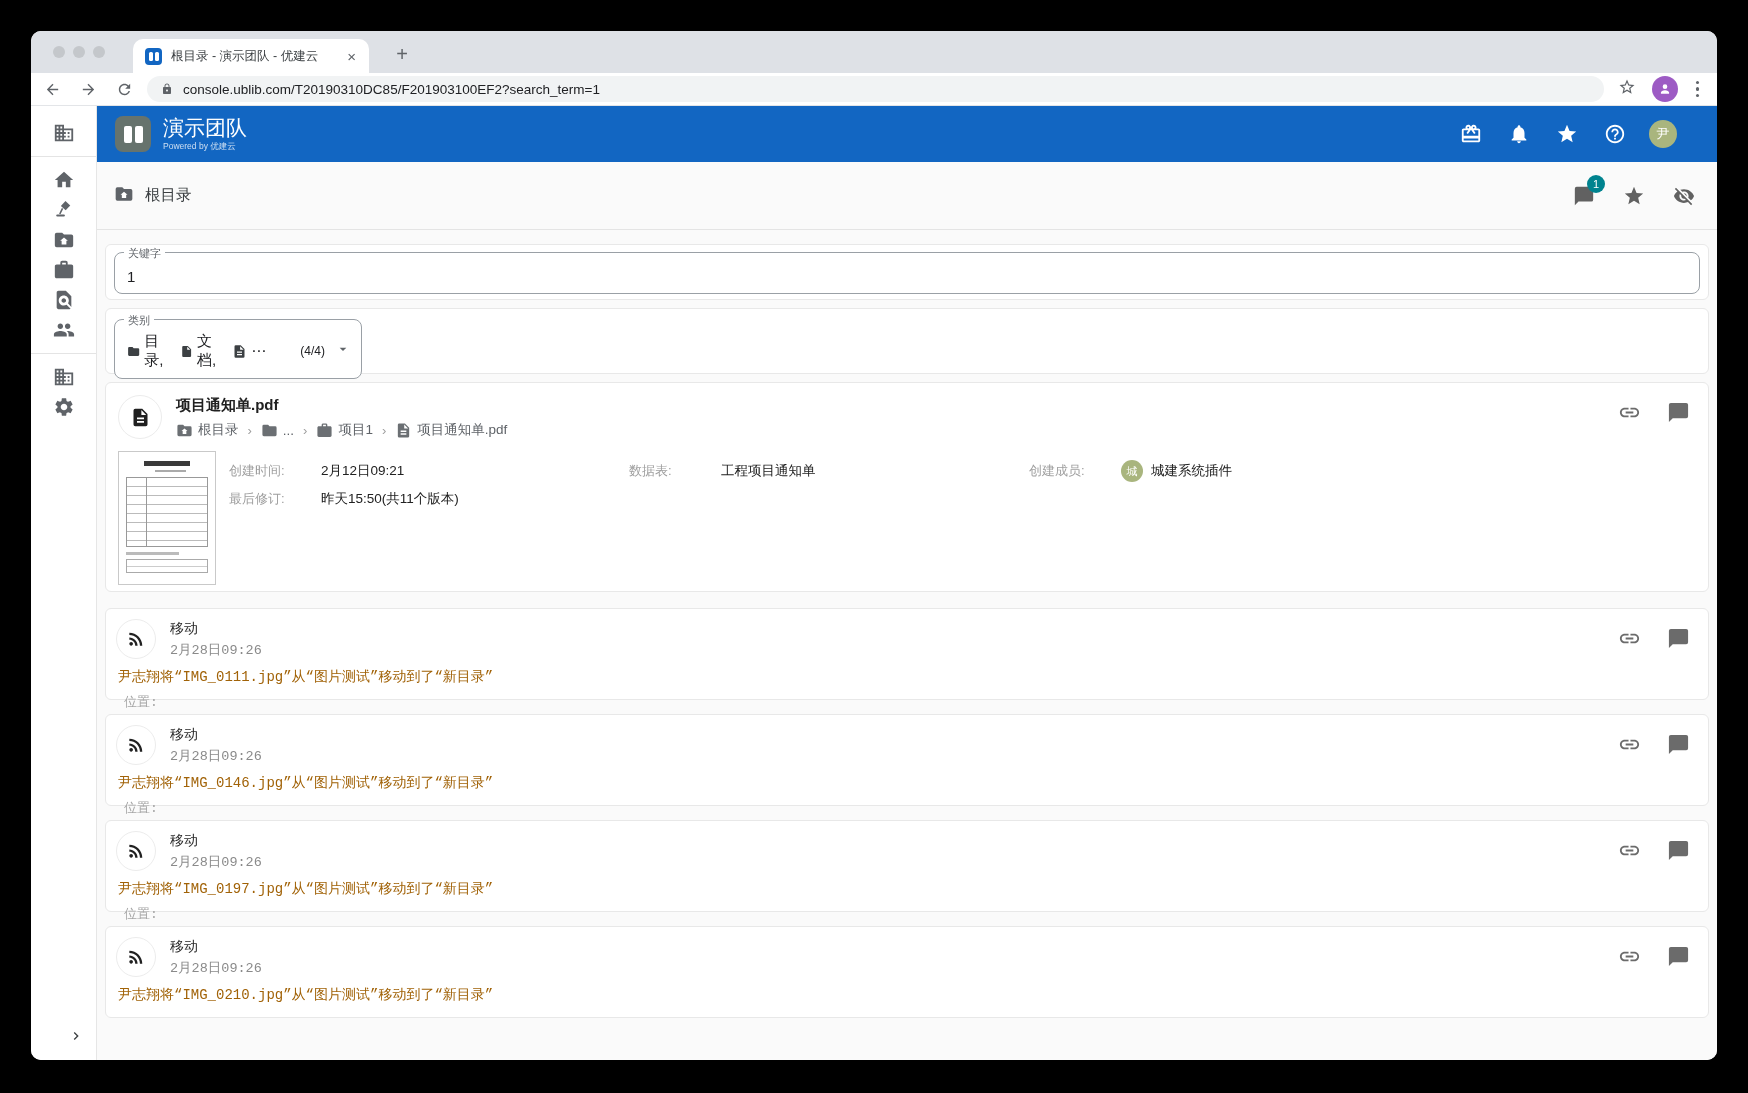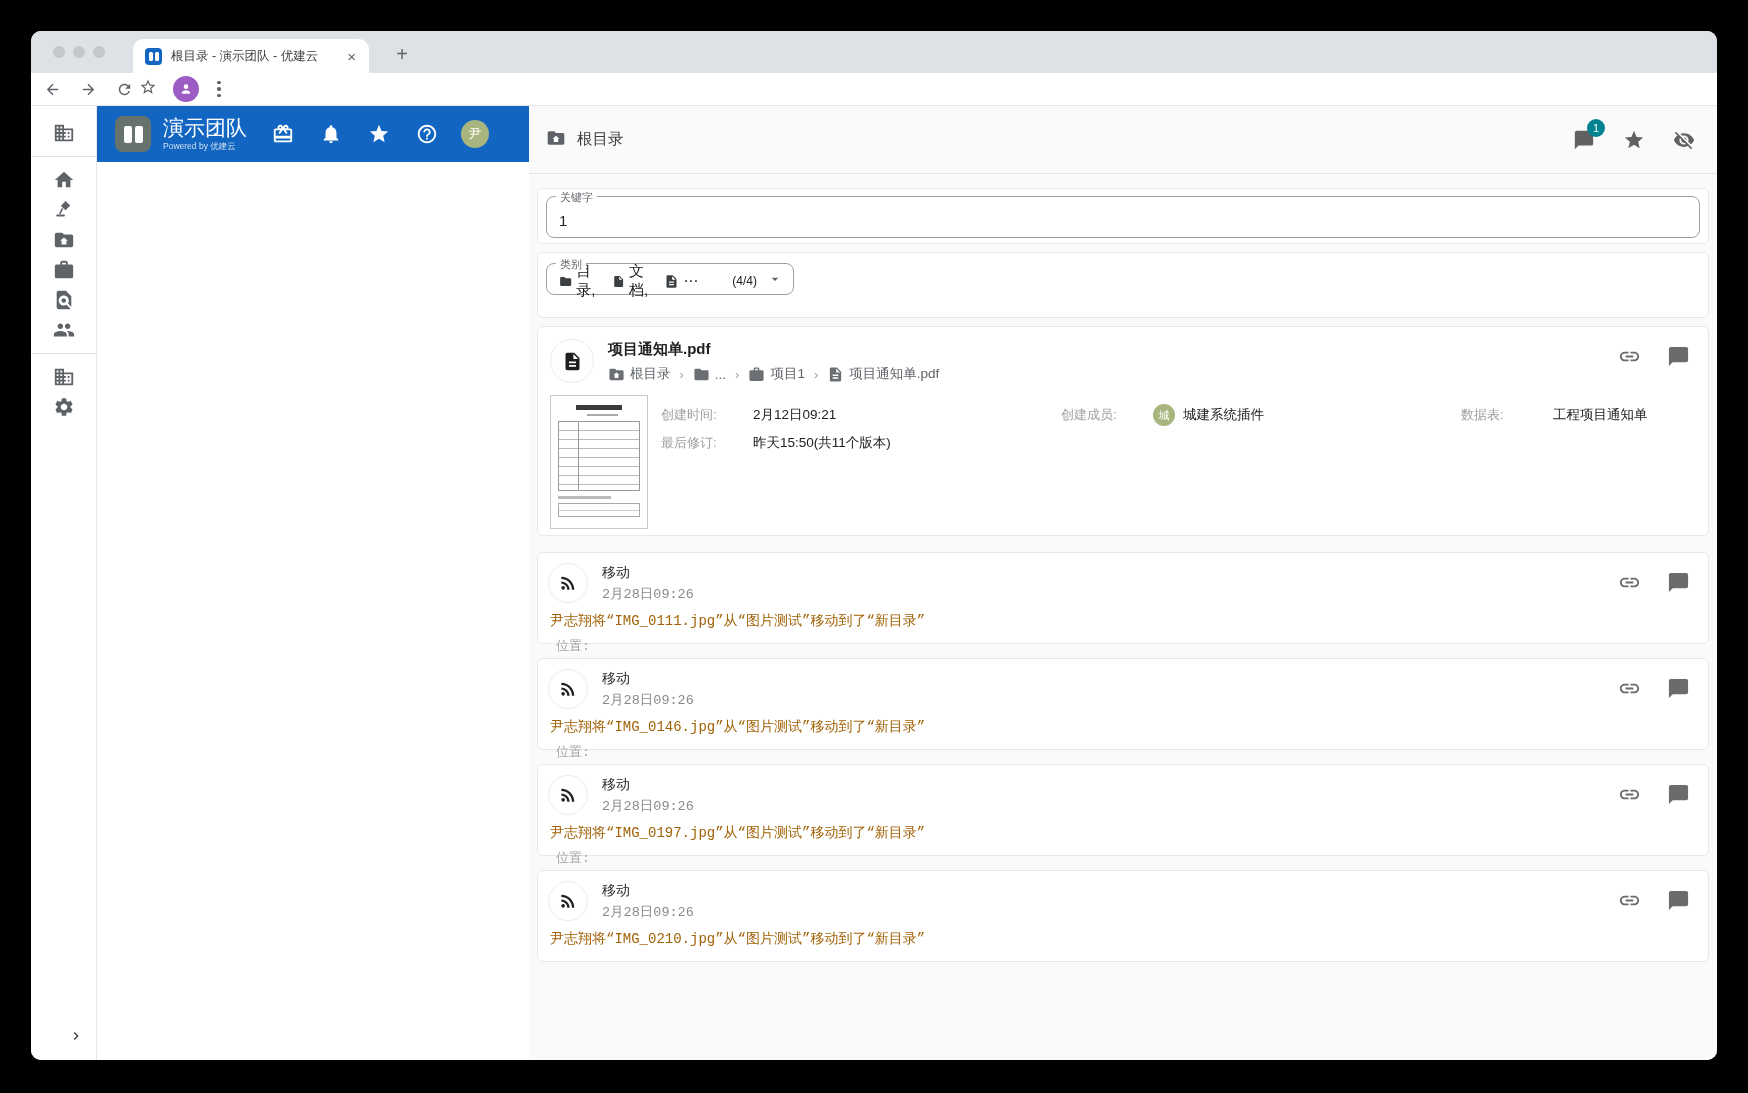--- a/index.html
+++ b/index.html
@@ -32,21 +32,21 @@
 
   
   .workspace { display:flex; height:954px; }
   .sidebar { width:66px; background:#fff; border-right:1px solid #E6E6E6; display:flex; flex-direction:column; align-items:center; padding-top:12px; position:relative; flex:none; }
   .sbtn { width:40px; height:30px; display:flex; align-items:center; justify-content:center; color:#5F6368; }
   .sbtn svg { width:22px; height:22px; }
   .sdiv { width:100%; height:1px; background:#E4E4E4; margin:8px 0; }
   .expander { position:absolute; bottom:12px; right:12px; color:#3C4043; }
   .expander svg { width:16px; height:16px; }
 
-  .maincol { flex:1; display:flex; flex-direction:row; min-width:0; }
+  .maincol { flex:1; display:flex; flex-direction:column; min-width:0; }
 
   
   .appbar { height:56px; background:var(--accent); display:flex; align-items:center; padding:0 40px 0 18px; color:#fff; flex:none; }
   .applogo { width:36px; height:36px; border-radius:8px; background:var(--logo); display:flex; align-items:center; justify-content:center; gap:3px; flex:none; }
   .applogo i { width:8px; height:17px; border-radius:2px; }
   .app-titles { margin-left:12px; }
   .team-name { font-size:21px; font-weight:500; line-height:24px; }
   .powered { font-size:8.5px; color:rgba(255,255,255,.78); margin-top:1px; }
   .appbar .spacer { flex:1; }
   .abtn { width:24px; height:24px; margin-left:24px; display:flex; align-items:center; justify-content:center; color:#fff; }
@@ -65,21 +65,21 @@
 
   .card { background:#fff; border:1px solid #E8E8E8; border-radius:6px; margin:0 8px; flex:none; }
   .card.mt14 { margin-top:14px; } .card.mt8 { margin-top:8px; } .card.mt16 { margin-top:16px; }
 
   .field { position:relative; border:1px solid #9AA0A6; border-radius:8px; background:#fff; }
   .field .legend { position:absolute; top:-7px; left:9px; background:#fff; padding:0 4px; font-size:11px; color:#5F6368; }
   .kw-card { height:56px; padding:7px 8px; }
   .kw-field { height:42px; }
   .kw-input { width:100%; height:100%; border:none; outline:none; font-size:15px; color:#202124; padding:6px 12px 0; background:transparent; font-family:inherit; }
   .cat-card { height:66px; padding:10px 8px; }
-  .cat-field { width:248px; height:32px; display:flex; align-items:center; padding:4px 10px 0 12px; }
+  .cat-field { width:248px; height:60px; display:flex; align-items:center; padding:4px 10px 0 12px; }
   .cat-item { display:flex; align-items:center; font-size:15px; color:#202124; margin-right:5px; }
   .cat-item svg { width:15px; height:15px; color:#3C4043; margin-right:4px; }
   .cat-count { font-size:12px; color:#202124; margin-left:29px; }
   .cat-caret { color:#5F6368; margin-left:10px; } .cat-caret svg { width:16px; height:16px; }
 
   
   .file-card { height:210px; padding:12px; position:relative; }
   .fc-head { display:flex; }
   .circle-ic { width:44px; height:44px; border-radius:50%; border:1px solid #ECECEC; background:#fff; display:flex; align-items:center; justify-content:center; color:#1F1F1F; flex:none; }
   .circle-ic svg { width:21px; height:21px; }
@@ -149,20 +149,26 @@
     <span class="navbtn">
         <svg viewBox="0 0 24 24" fill="currentColor">
           <path d="M4 13h12.17l-5.59 5.59L12 20l8-8-8-8-1.41 1.41L16.17 11H4v2z"></path>
         </svg>
       </span>
     <span class="navbtn">
         <svg viewBox="0 0 24 24" fill="currentColor">
           <path d="M17.65 6.35C16.2 4.9 14.21 4 12 4c-4.42 0-7.99 3.58-7.99 8s3.57 8 7.99 8c3.73 0 6.84-2.55 7.73-6h-2.08c-.82 2.33-3.04 4-5.65 4-3.31 0-6-2.69-6-6s2.69-6 6-6c1.66 0 3.14.69 4.22 1.78L13 11h7V4l-2.35 2.35z"></path>
         </svg>
       </span>
+    <div class="urlbar">
+      <svg viewBox="0 0 24 24" fill="currentColor">
+          <path d="M18 8h-1V6c0-2.76-2.24-5-5-5S7 3.24 7 6v2H6c-1.1 0-2 .9-2 2v10c0 1.1.9 2 2 2h12c1.1 0 2-.9 2-2V10c0-1.1-.9-2-2-2zm-6 9c-1.1 0-2-.9-2-2s.9-2 2-2 2 .9 2 2-.9 2-2 2zm3.1-9H8.9V6c0-1.71 1.39-3.1 3.1-3.1 1.71 0 3.1 1.39 3.1 3.1v2z"></path>
+        </svg>
+      <span class="url-text">console.ublib.com/T20190310DC85/F201903100EF2?search_term=1</span>
+    </div>
     <span class="bm-star"><svg viewBox="0 0 24 24" fill="currentColor">
           <path d="M22 9.24l-7.19-.62L12 2 9.19 8.63 2 9.24l5.46 4.73L5.82 21 12 17.27 18.18 21l-1.63-7.03L22 9.24zM12 15.4l-3.76 2.27 1-4.28-3.32-2.88 4.38-.38L12 6.1l1.71 4.04 4.38.38-3.32 2.88 1 4.28L12 15.4z"></path>
         </svg></span>
     <span class="chrome-avatar">
         <svg width="14" height="14" viewBox="0 0 24 24" fill="#fff">
           <path d="M12 4a4 4 0 0 1 4 4 4 4 0 0 1-8 0 4 4 0 0 1 4-4zm0 10c4 0 7 2 7 4v2H5v-2c0-2 3-4 7-4z"></path>
         </svg>
       </span>
     <span class="kebab">
         <i></i>
@@ -382,29 +388,29 @@
                 <div class="t-table"></div>
                 <div class="t-bar1"></div>
                 <div class="t-bar2"></div>
             </div>
             <div class="meta">
               <div class="mcell">
                   <span class="mlabel">创建时间:</span>
                   <span class="mvalue">2月12日09:21</span>
                 </div>
               <div class="mcell">
+                  <span class="mlabel">数据表:</span>
+                  <span class="mvalue">工程项目通知单</span>
+                </div>
+              <div class="mcell">
                   <span class="mlabel">创建成员:</span>
                   <span class="member-avatar">城</span>
                   <span class="mvalue">城建系统插件</span>
                 </div>
               <div class="mcell">
-                  <span class="mlabel">数据表:</span>
-                  <span class="mvalue">工程项目通知单</span>
-                </div>
-              <div class="mcell">
                   <span class="mlabel">最后修订:</span>
                   <span class="mvalue">昨天15:50(共11个版本)</span>
                 </div>
             </div>
           </div>
         </div>
 
         <div class="card act-card mt16">
           <div class="ac-head">
             <span class="ac-icon">

